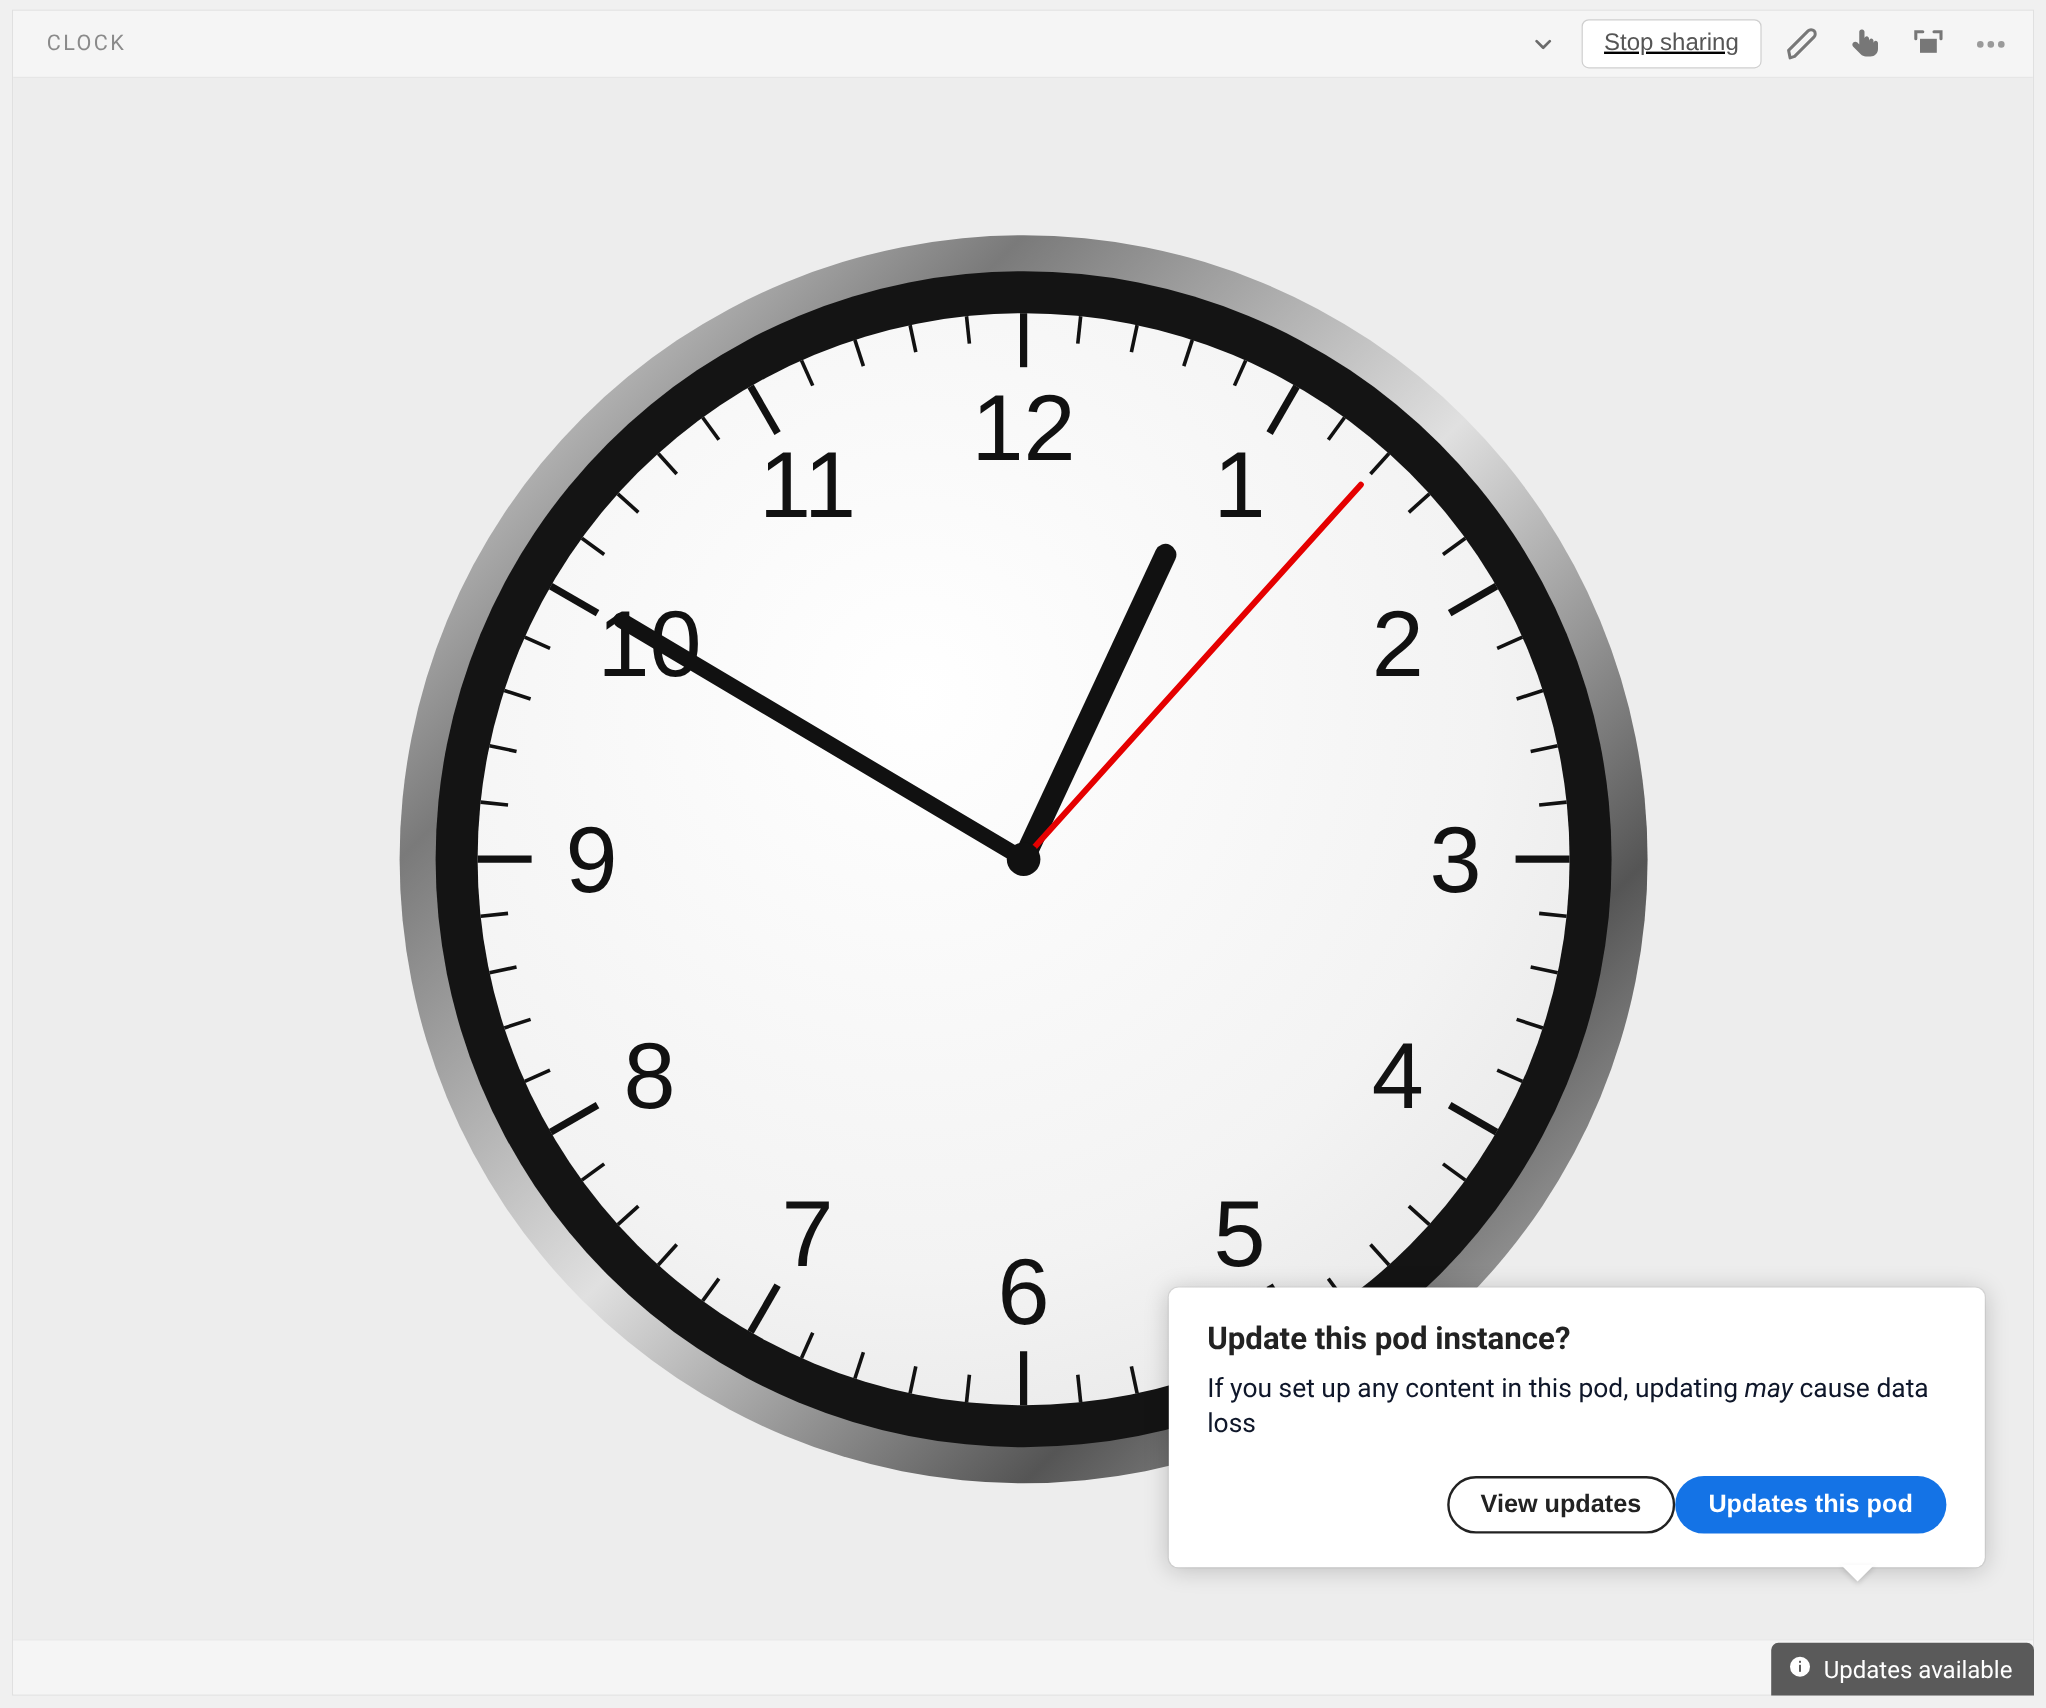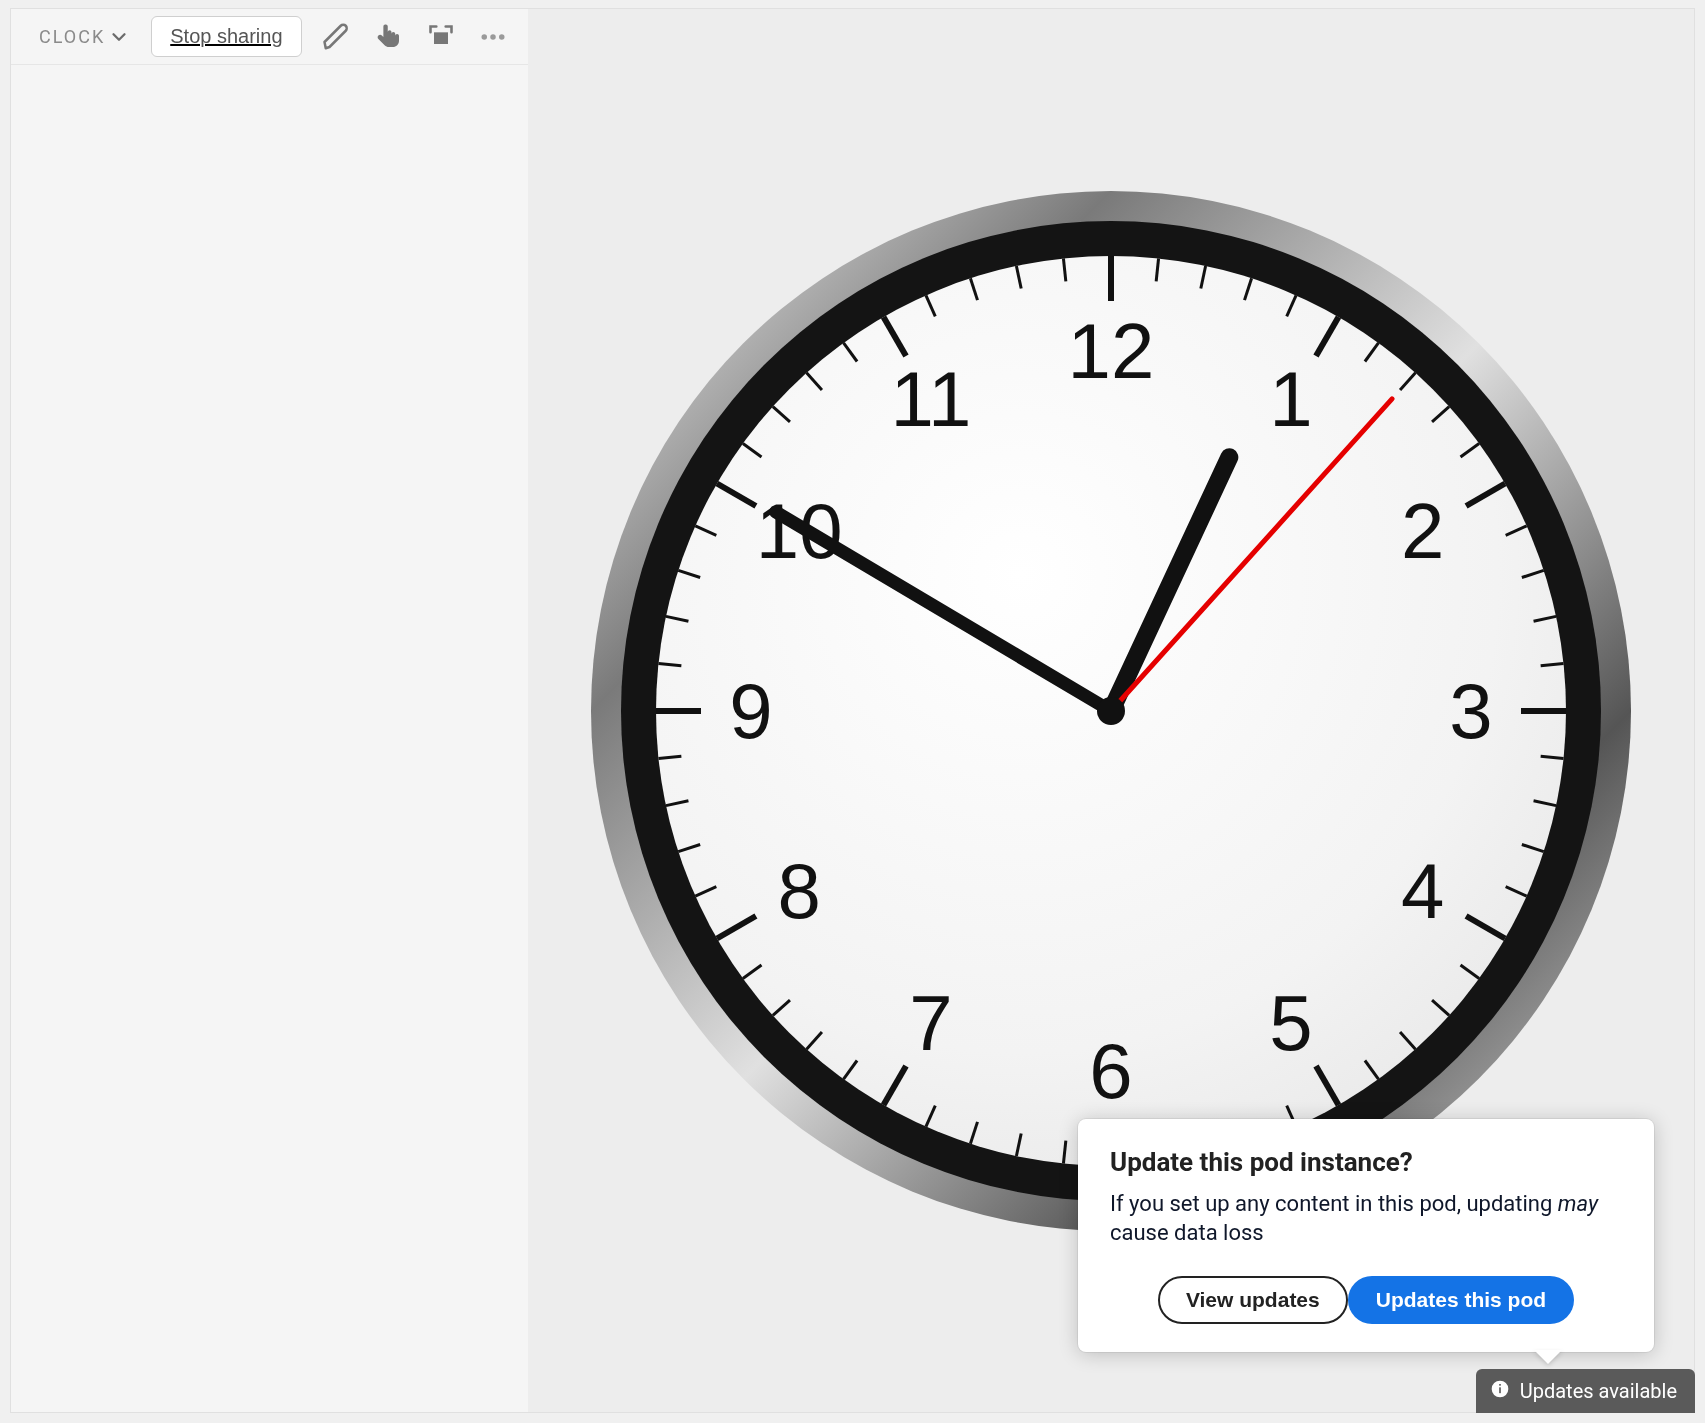--- a/index.html
+++ b/index.html
@@ -17,21 +17,21 @@
     position: relative;
   }
 
   .pod {
     position: absolute;
     left: 10px;
     top: 8px;
     right: 10px;
     bottom: 10px;
     display: flex;
-    flex-direction: row;
+    flex-direction: column;
     background: #f5f5f5;
     border: 1px solid #e0e0e0;
   }
 
   .pod-header {
     height: 56px;
     display: flex;
     align-items: center;
     padding: 0 18px 0 28px;
     border-bottom: 1px solid #e6e6e6;
@@ -95,21 +95,21 @@
 
   .clock-svg {
     width: 1060px;
     height: 1060px;
   }
 
   .popover {
     position: absolute;
     right: 40px;
     bottom: 60px;
-    width: 576px;
+    width: 680px;
     background: #fff;
     border-radius: 8px;
     box-shadow: 0 2px 20px rgba(0,0,0,0.2), 0 0 0 1px rgba(0,0,0,0.06);
     padding: 28px 32px 28px 32px;
   }
 
   .popover h3 {
     font-size: 26px;
     font-weight: 700;
     color: #222;
@@ -119,21 +119,21 @@
   .popover p {
     font-size: 22px;
     color: #0f172a;
     line-height: 1.35;
     margin-bottom: 28px;
   }
   .popover p em { font-style: italic; }
 
   .popover-actions {
     display: flex;
-    justify-content: center;
+    justify-content: flex-end;
   }
 
   .btn-outline {
     border: 2.5px solid #222;
     background: #fff;
     color: #222;
     font-weight: 700;
     font-size: 21px;
     padding: 10px 26px;
     border-radius: 999px;

